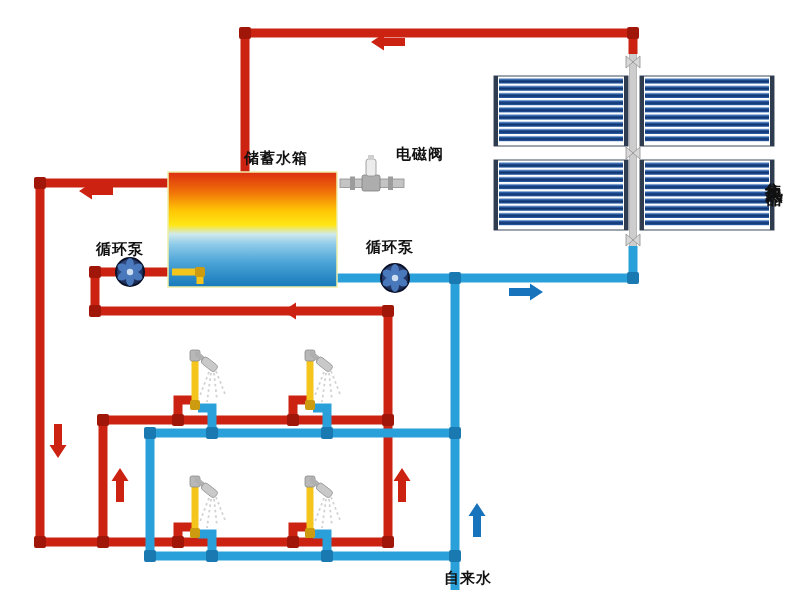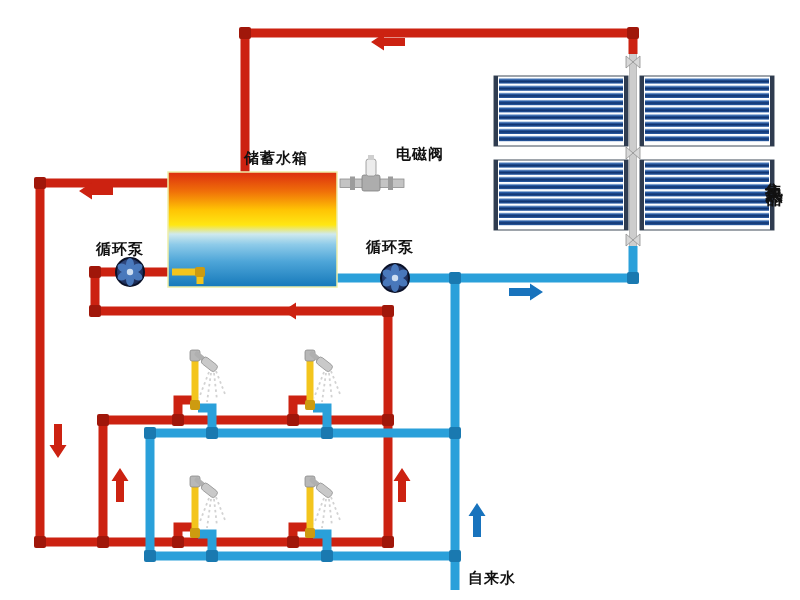--- a/index.html
+++ b/index.html
@@ -238,14 +238,14 @@
     <use href="#arrow" transform="translate(543,292)"></use>
     <use href="#arrow" transform="translate(477,503) rotate(-90)"></use>
   </g>
 </svg>
 
 <div class="label" style="left:244px;top:149px">储蓄水箱</div>
 <div class="label" style="left:396px;top:145px">电磁阀</div>
 <div class="label" style="left:96px;top:240px">循环泵</div>
 <div class="label" style="left:366px;top:238px">循环泵</div>
 <div class="label label-vertical" style="left:762px;top:167px">集热器</div>
-<div class="label" style="left:468px;top:569px">自来水</div>
+<div class="label" style="left:444px;top:569px">自来水</div>
 </div>
 
 </body></html>

